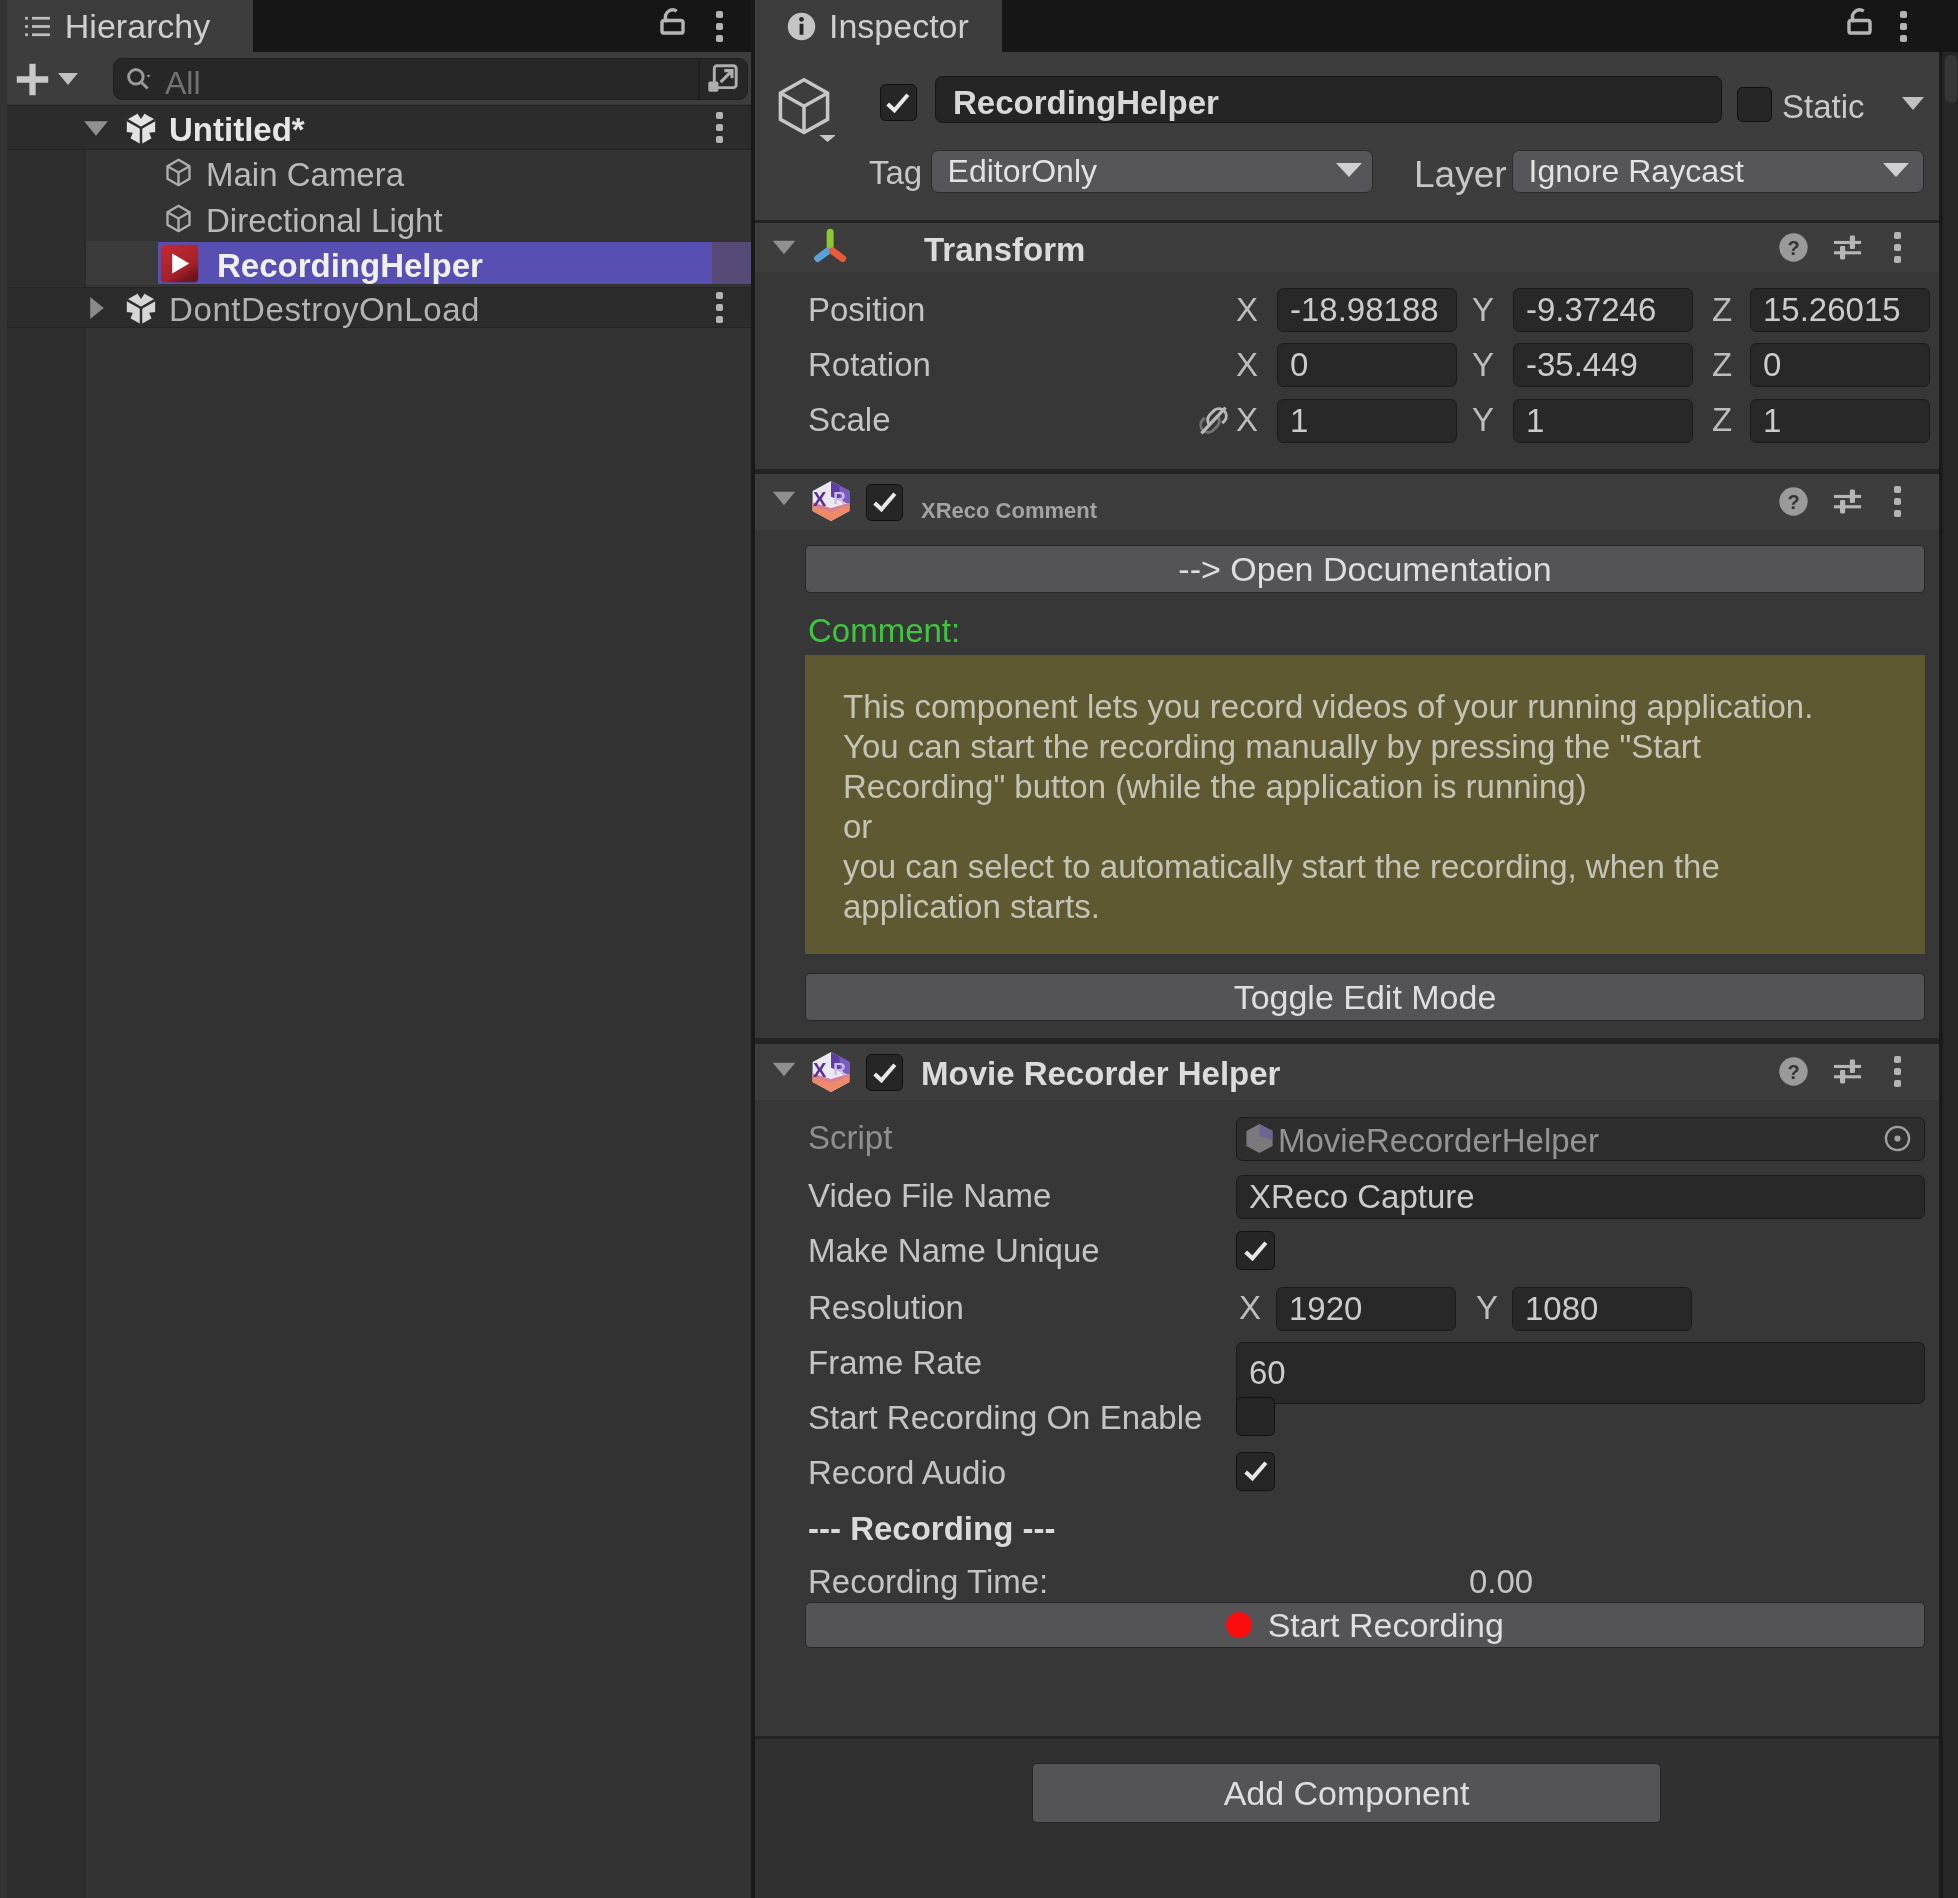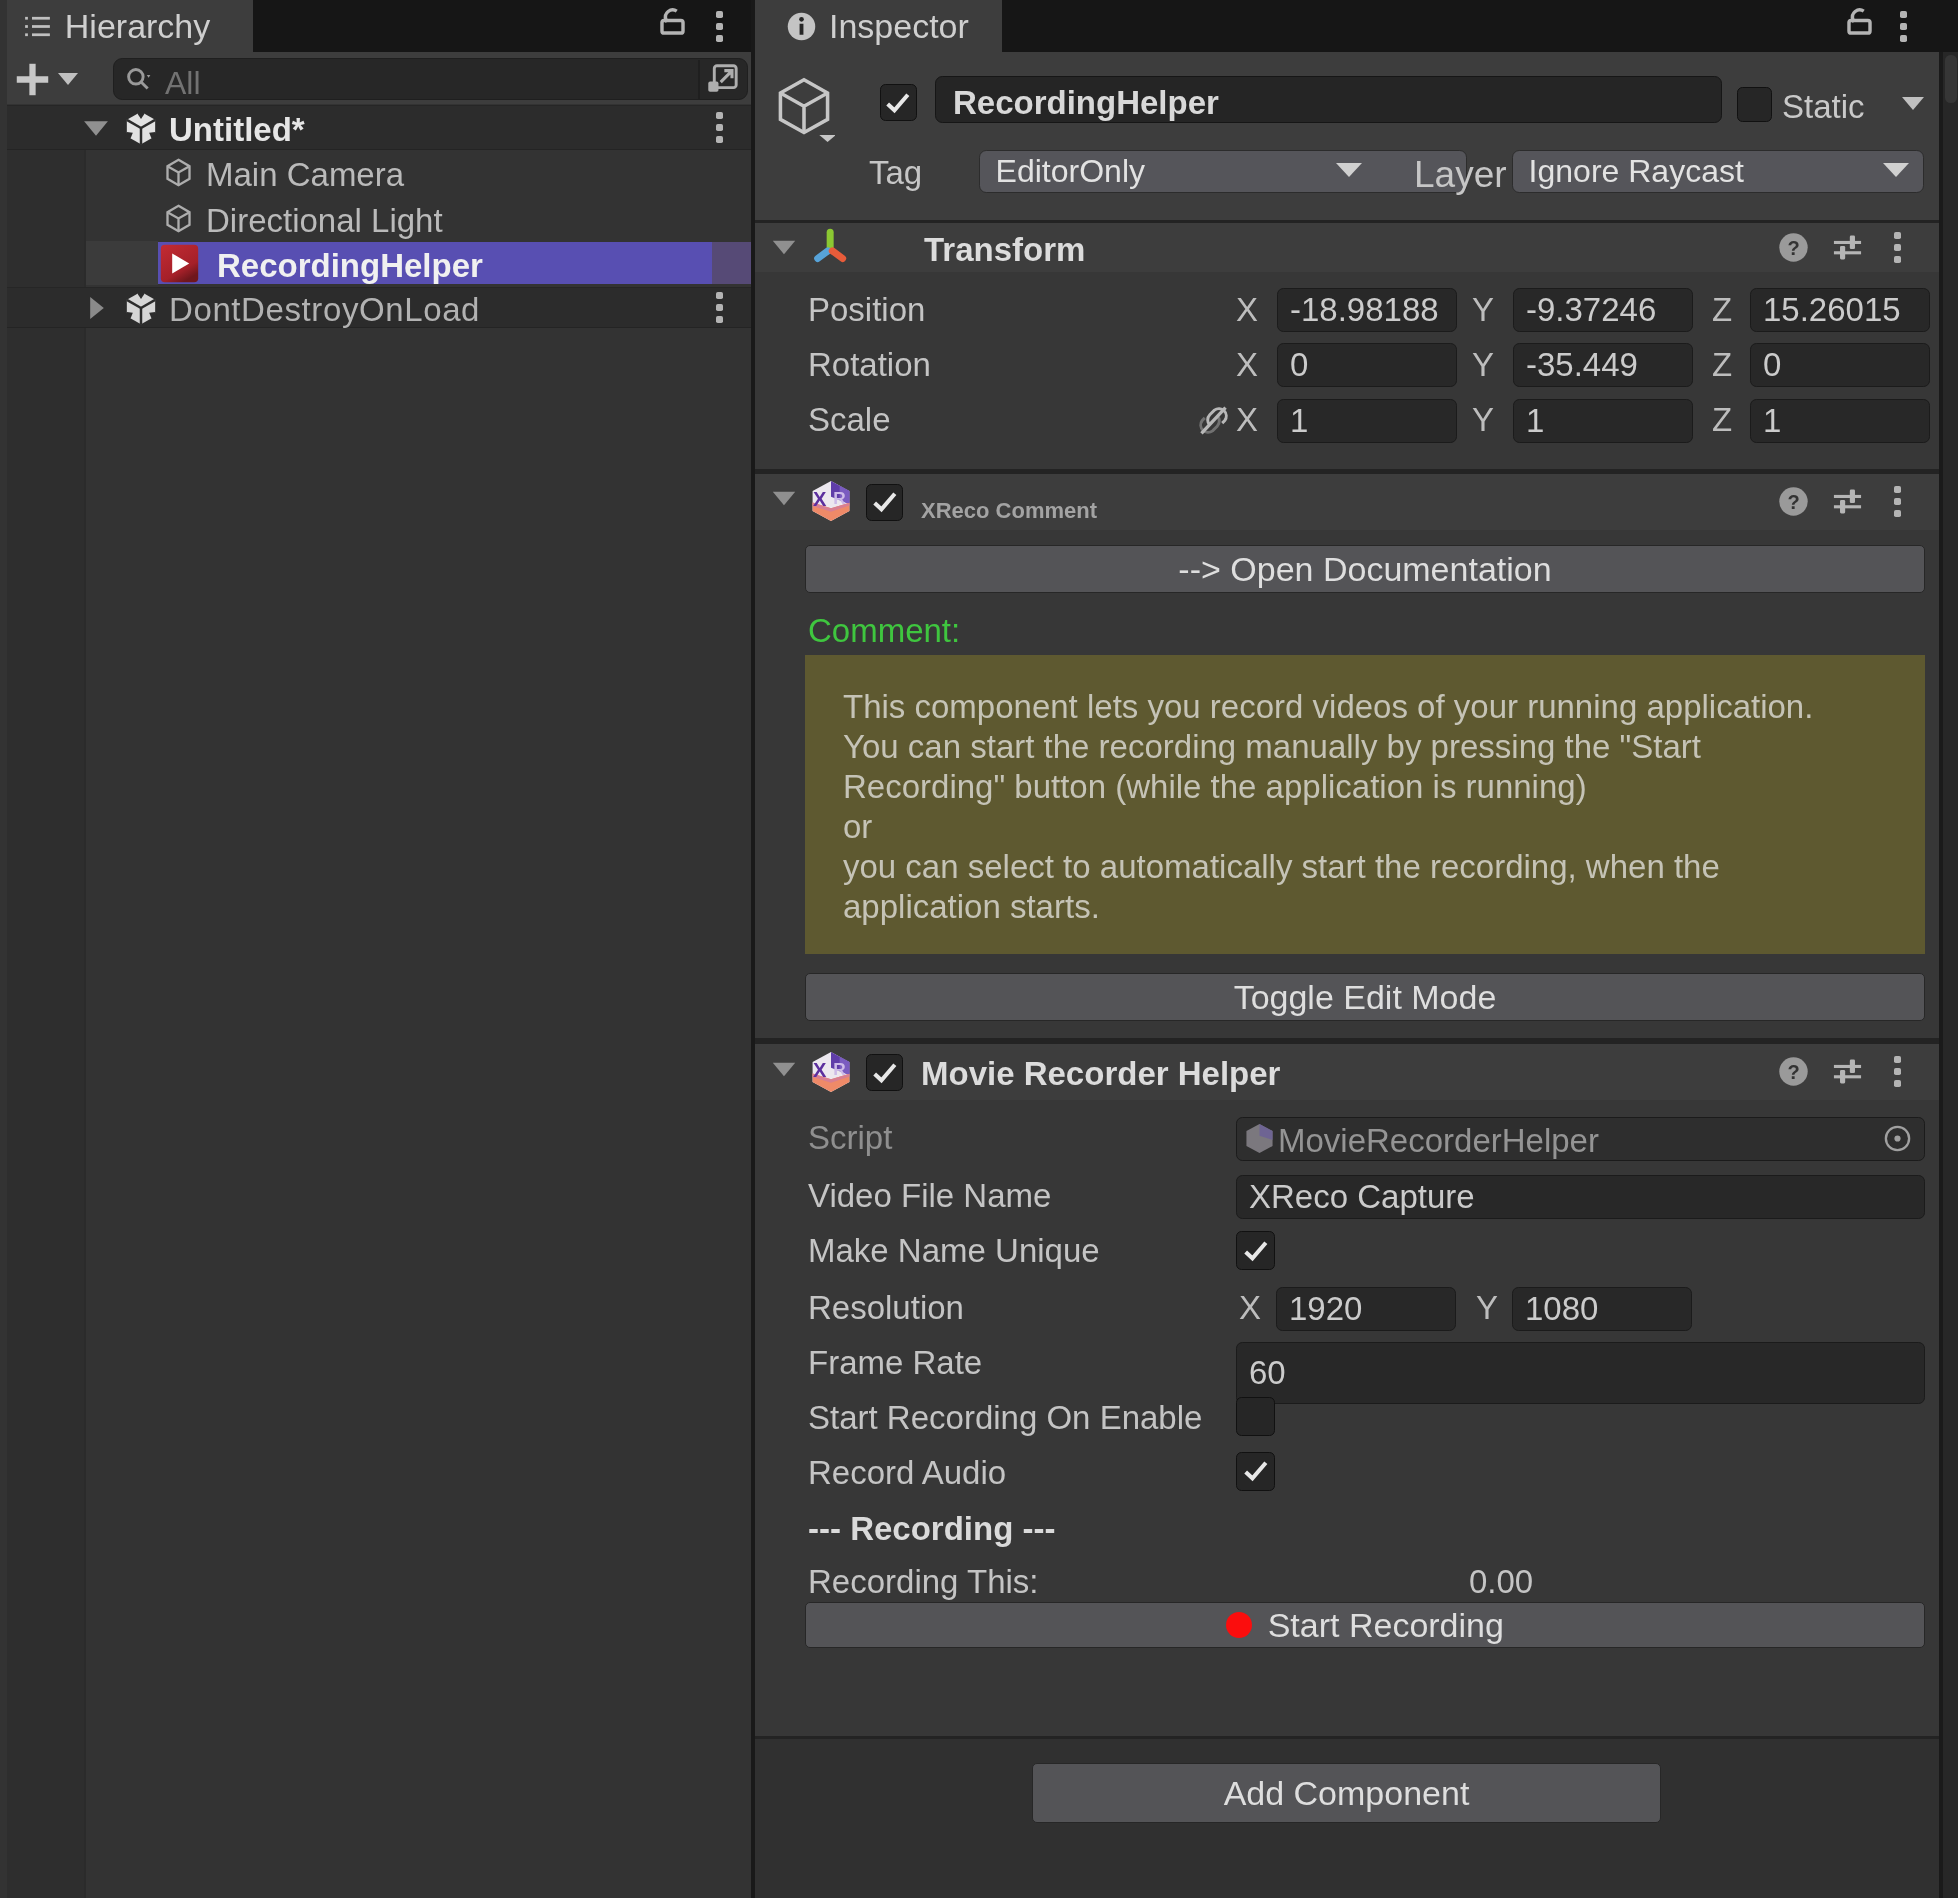--- a/index.html
+++ b/index.html
@@ -190,21 +190,21 @@
 </svg>
 
 <div class="abs" style="left:935px;top:76px;width:787px;height:47px;background:#252525;border:1.8px solid #161616;border-radius:7.3px"></div>
 <div class="abs" style="left:953px;top:84px;color:#d8d8d8;font-size:33px;font-weight:bold">RecordingHelper</div>
 
 <div class="abs cb" style="left:1737px;top:87px;width:35px;height:35px"></div>
 <div class="abs" style="left:1782px;top:88px;color:#c9c9c9;font-size:33px">Static</div>
 <div class="abs" style="left:1902px;top:97px;width:0;height:0;border-left:11px solid transparent;border-right:11px solid transparent;border-top:13px solid #c0c0c0"></div>
 
 <div class="abs" style="left:869px;top:154px;color:#c6c6c6;font-size:33px">Tag</div>
-<div class="abs drop" style="left:979px;top:150px;width:488px;height:43px">EditorOnly</div>
+<div class="abs drop" style="left:931px;top:150px;width:442px;height:43px">EditorOnly</div>
 <div class="abs" style="left:1336px;top:163px;width:0;height:0;border-left:13px solid transparent;border-right:13px solid transparent;border-top:14.7px solid #d0d0d0"></div>
 <div class="abs" style="left:1414px;top:154px;color:#c6c6c6;font-size:37px">Layer</div>
 <div class="abs drop" style="left:1512px;top:150px;width:412px;height:43px">Ignore Raycast</div>
 <div class="abs" style="left:1883px;top:163px;width:0;height:0;border-left:13px solid transparent;border-right:13px solid transparent;border-top:14.7px solid #d0d0d0"></div>
 
 <div class="abs divh" style="left:755px;top:220px;width:1185px;height:2.8px"></div>
 <div class="abs hdr" style="left:755px;top:223px;width:1185px;height:49px"></div>
 <div class="abs tri-d" style="left:770px;top:239px;transform:scale(0.8)"></div>
 <svg class="abs" style="left:811px;top:227px" width="40" height="42" viewBox="0 0 24 25" fill="none" stroke-width="4.2" stroke-linecap="round">
   <line x1="11.5" y1="3" x2="11.5" y2="12.5" stroke="#8bc832"></line>
@@ -370,21 +370,21 @@
 <div class="abs lbl" style="left:808px;top:1401px">Start Recording On Enable</div>
 <div class="abs cb" style="left:1236px;top:1397px;width:39px;height:39px"></div>
 
 <div class="abs lbl" style="left:808px;top:1456px">Record Audio</div>
 <div class="abs cb" style="left:1236px;top:1452px;width:39px;height:39px"></div>
 <svg class="abs" style="left:1242px;top:1458px" width="27.5" height="26" viewBox="0 0 15 14" fill="none" stroke="#e8e8e8" stroke-width="2.2">
   <path d="M2 7.5 L5.7 11 L13 2.5"></path>
 </svg>
 
 <div class="abs" style="left:808px;top:1510px;color:#dadada;font-size:33px;font-weight:bold">--- Recording ---</div>
-<div class="abs lbl" style="left:808px;top:1565px">Recording This:</div>
+<div class="abs lbl" style="left:808px;top:1565px">Recording Time:</div>
 <div class="abs lbl" style="left:1469px;top:1565px">0.00</div>
 
 <div class="abs btn" style="left:805px;top:1602px;width:1120px;height:46px"><span style="display:inline-block;width:26px;height:26px;border-radius:50%;background:#fb0d0d;margin-right:15.6px"></span>Start Recording</div>
 
 <div class="abs divh" style="left:755px;top:1736px;width:1185px;height:3.7px"></div>
 <div class="abs" style="left:755px;top:1739px;width:1185px;height:159px;background:#303030"></div>
 <div class="abs btn" style="left:1032px;top:1763px;width:629px;height:60px;font-size:34px">Add Component</div>
 
 <div class="abs" style="left:1939px;top:52px;width:3.7px;height:1846px;background:#1a1a1a"></div>
 <div class="abs" style="left:1943px;top:52px;width:15.6px;height:1846px;background:#272727"></div>

